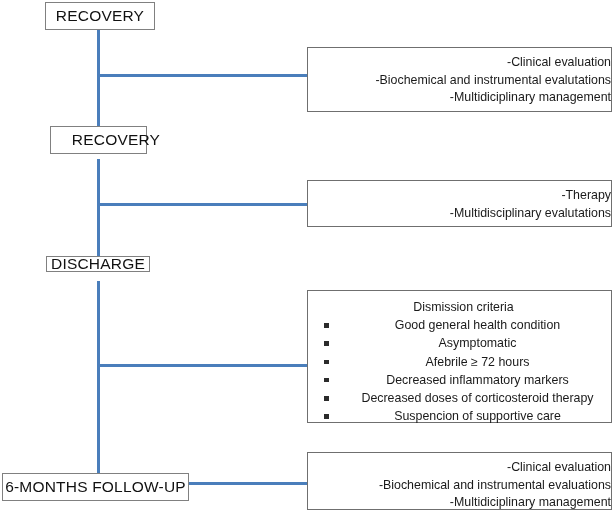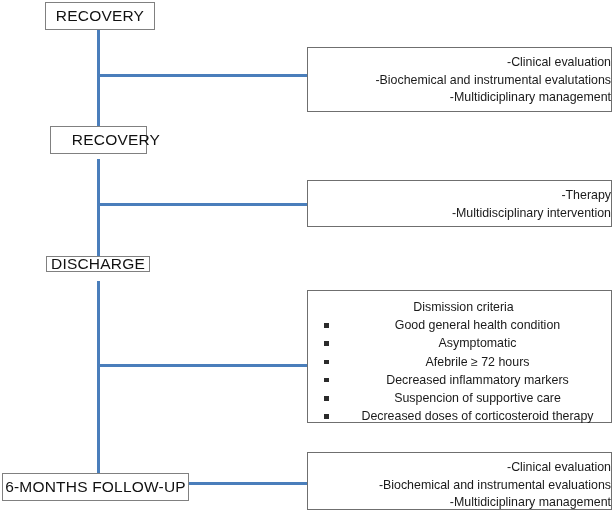--- a/index.html
+++ b/index.html
@@ -124,21 +124,21 @@
   </div>
 
   <div class="detail-box" style="left:307px; top:47px; width:305px; height:65px;">
     <div class="detail-line">-Clinical evaluation</div>
     <div class="detail-line">-Biochemical and instrumental evalutations</div>
     <div class="detail-line">-Multidiciplinary management</div>
   </div>
 
   <div class="detail-box" style="left:307px; top:180px; width:305px; height:47px;">
     <div class="detail-line">-Therapy</div>
-    <div class="detail-line">-Multidisciplinary intervention</div>
+    <div class="detail-line">-Multidisciplinary evalutations</div>
   </div>
 
   <div class="detail-box" style="left:307px; top:290px; width:305px; height:133px; padding:7px 0 6px 8px;text-align:center;">
     <div class="criteria-title">Dismission criteria</div>
     <ul class="criteria-list">
       <li class="criteria-item">
         <span class="bullet-sq"></span>
         <span>Good general health condition</span>
       </li>
       <li class="criteria-item">
@@ -148,25 +148,25 @@
       <li class="criteria-item">
         <span class="bullet-sq"></span>
         <span>Afebrile ≥ 72 hours</span>
       </li>
       <li class="criteria-item">
         <span class="bullet-sq"></span>
         <span>Decreased inflammatory markers</span>
       </li>
       <li class="criteria-item">
         <span class="bullet-sq"></span>
-        <span>Suspencion of supportive care</span>
+        <span>Decreased doses of corticosteroid therapy</span>
       </li>
       <li class="criteria-item">
         <span class="bullet-sq"></span>
-        <span>Decreased doses of corticosteroid therapy</span>
+        <span>Suspencion of supportive care</span>
       </li>
     </ul>
   </div>
 
   <div class="detail-box" style="left:307px; top:452px; width:305px; height:58px;">
     <div class="detail-line">-Clinical evaluation</div>
     <div class="detail-line">-Biochemical and instrumental evaluations</div>
     <div class="detail-line">-Multidiciplinary management</div>
   </div>
 

